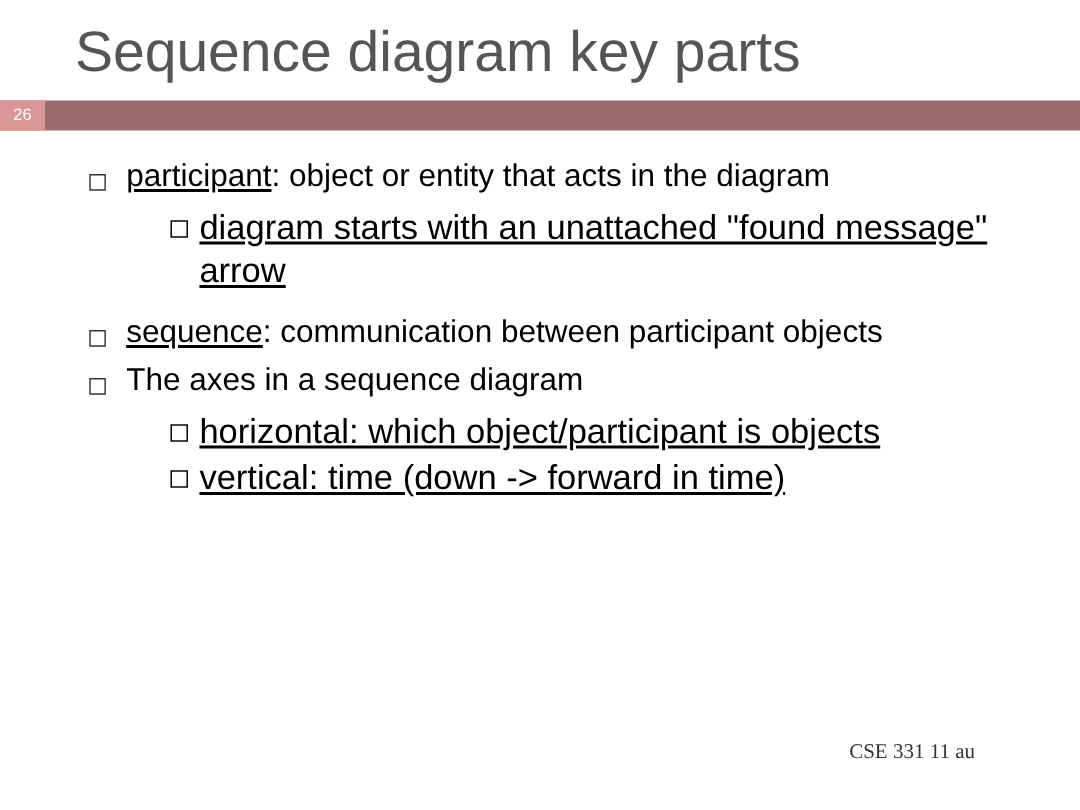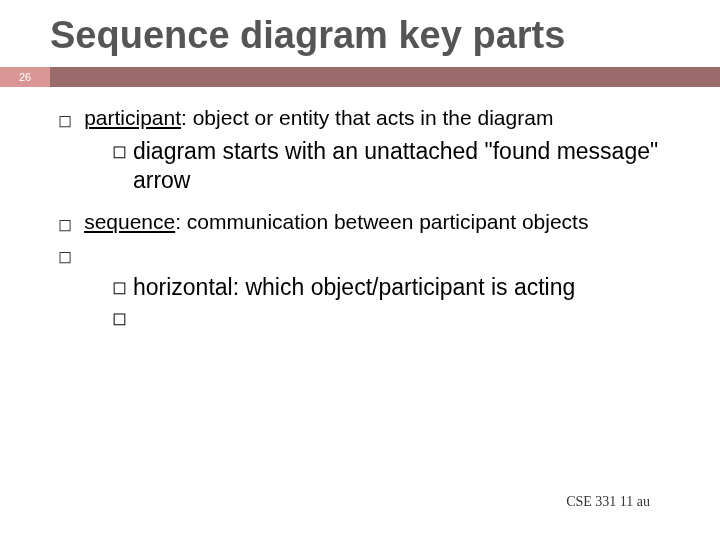--- a/index.html
+++ b/index.html
@@ -8,33 +8,33 @@
     height: 540px;
     background: #fff;
     font-family: Arial, Helvetica, sans-serif;
     position: relative;
     overflow: hidden;
   }
   .title {
     font-size: 38px;
     color: #555;
     padding: 14px 0 10px 50px;
-    font-weight: bold;
+    font-weight: normal;
   }
   .bar {
     width: 100%;
     height: 20px;
     background: #9b6a6a;
     position: relative;
   }
   .page-num-box {
     position: absolute;
     left: 0;
     top: 0;
-    width: 50px;
+    width: 30px;
     height: 20px;
     background: #d99694;
     color: #fff;
     font-size: 11px;
     text-align: center;
     line-height: 20px;
   }
   .content {
     padding: 18px 40px 0 58px;
   }
@@ -70,20 +70,21 @@
     color: #000;
     margin-right: 6px;
     margin-top: 3px;
     flex-shrink: 0;
     font-family: Arial, sans-serif;
   }
   .sub-text {
     font-size: 23px;
     color: #000;
     line-height: 1.25;
+    text-decoration: underline;
   }
   .ul { text-decoration: underline; }
   .footer {
     position: absolute;
     right: 70px;
     bottom: 30px;
     font-size: 14px;
     color: #333;
     font-family: Liberation Serif, serif;
   }
@@ -110,26 +111,28 @@
     </div>
   </div>
 
   <div class="bullet-item">
     <span class="bullet-mark">◻</span>
     <span class="bullet-text"><span class="ul">sequence</span><span>: communication between participant objects</span></span>
   </div>
 
   <div class="bullet-item">
     <span class="bullet-mark">◻</span>
+    <span class="bullet-text">The axes in a sequence diagram</span>
   </div>
   <div class="sub-list">
     <div class="sub-item">
       <span class="sub-mark">◻</span>
-      <span class="sub-text">horizontal: which object/participant is acting</span>
+      <span class="sub-text">horizontal: which object/participant is objects</span>
     </div>
     <div class="sub-item">
       <span class="sub-mark">◻</span>
+      <span class="sub-text">vertical:  time  (down -&gt; forward in time)</span>
     </div>
   </div>
 
 </div>
 
 <div class="footer">CSE 331 11 au</div>
 
 </body></html>

